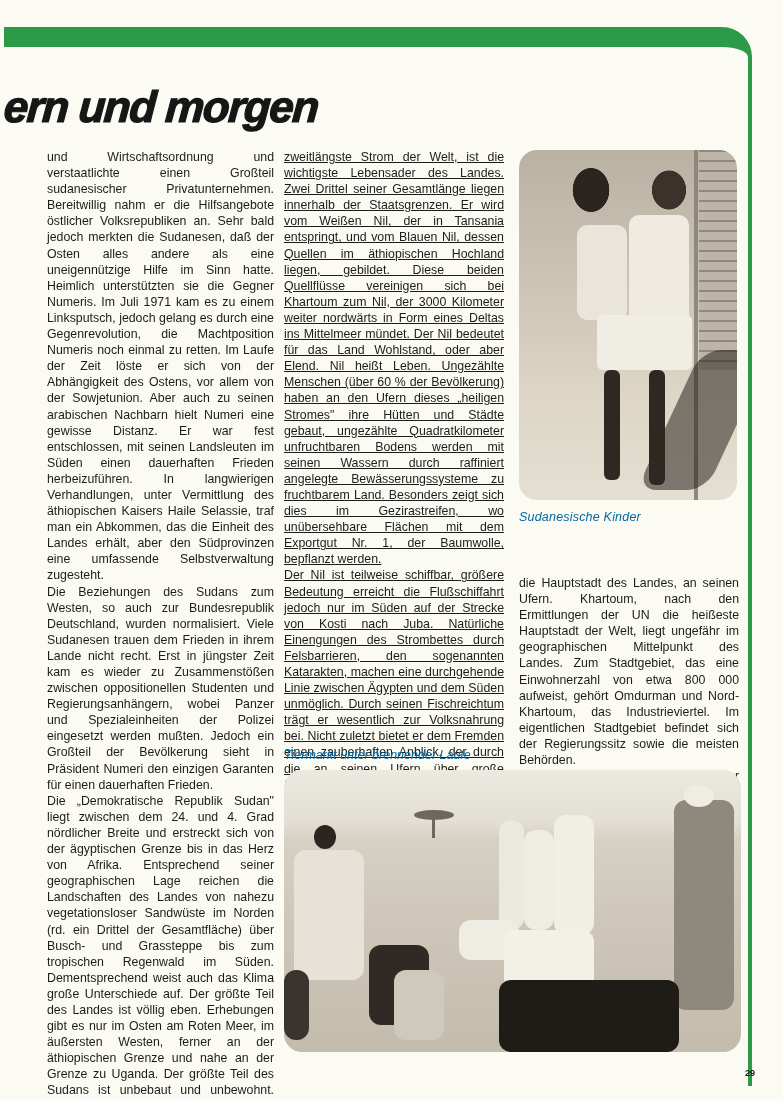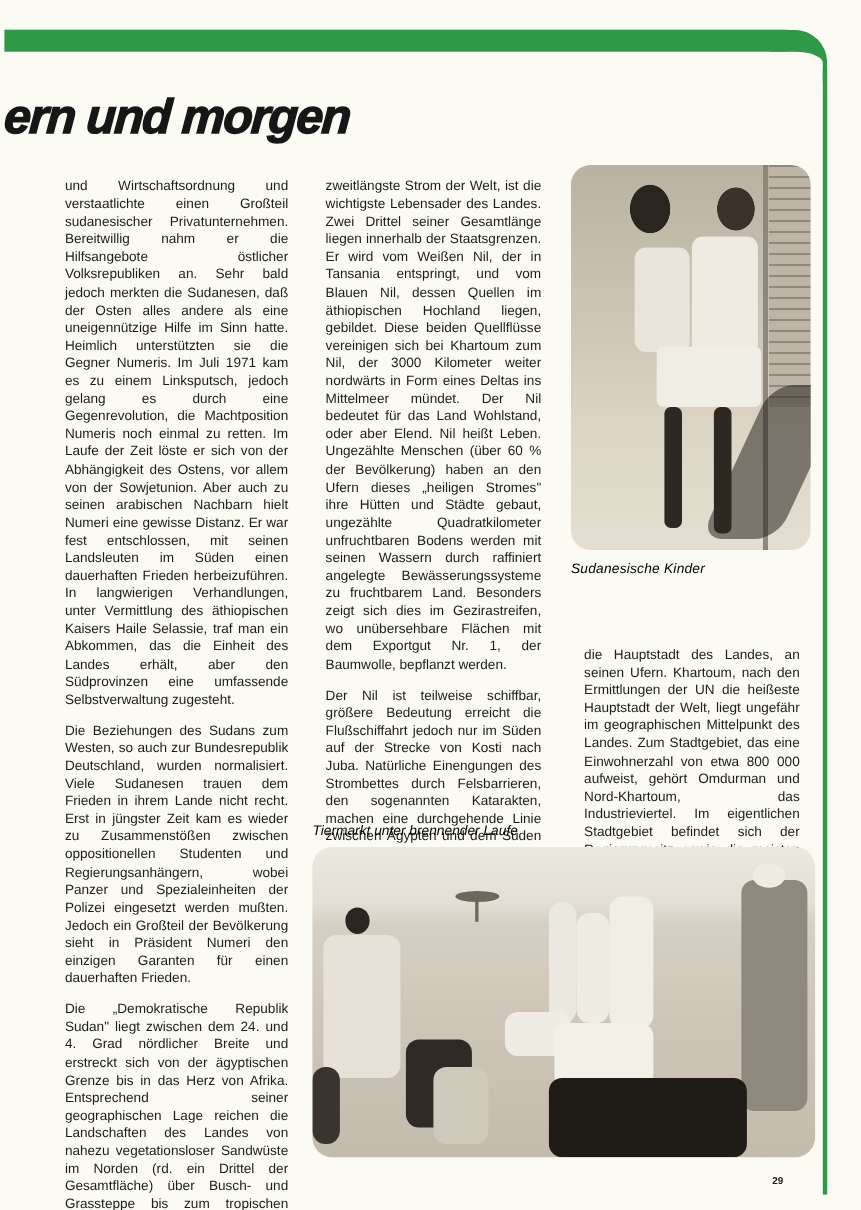--- a/index.html
+++ b/index.html
@@ -33,27 +33,27 @@
     color: #161616;
     transform: skewX(-4deg);
     -webkit-text-stroke: 1.2px #161616;
   }
   .col {
     position: absolute;
     font-size: 12.35px; line-height: 16.1px;
     text-align: justify;
     hyphens: manual;
   }
-  .col p { margin: 12px; text-indent: 0; }
+  .col p { margin: 0; text-indent: 0; }
   .col p + p { margin-top: 0; }
   .col1 { left: 47px; top: 149px; width: 227px; }
-  .col2 { left: 284px; top: 149px; width: 220px; }
+  .col2 { left: 284px; top: 149px; width: 220px; text-decoration: underline; }
   .col3 { left: 519px; top: 575px; width: 220px; }
   .caption {
-    position: absolute; font-style: italic; font-size: 12.5px; color: #000000;
+    position: absolute; font-style: italic; font-size: 12.5px; color: #0369a1;
   }
   .cap1 { left: 519px; top: 510px; letter-spacing: 0.2px; }
   .cap2 { left: 284px; top: 748px; }
   .photo {
     position: absolute; border-radius: 18px; overflow: hidden;
   }
   .photo-kids {
     left: 519px; top: 150px; width: 218px; height: 350px;
     background:
       radial-gradient(ellipse 30px 36px at 72px 40px, #2b2520 60%, transparent 62%),
@@ -77,21 +77,21 @@
   .kid-leg1 { position: absolute; left: 85px; top: 220px; width: 16px; height: 110px; background: #2e2823; border-radius: 6px; }
   .kid-leg2 { position: absolute; left: 130px; top: 220px; width: 16px; height: 115px; background: #2e2823; border-radius: 6px; }
   .kid-shadow { position: absolute; left: 150px; top: 200px; width: 70px; height: 140px; background: rgba(40,35,30,0.55); transform: skewX(-25deg); border-radius: 20px; }
   .photo-market {
     left: 284px; top: 770px; width: 457px; height: 282px;
     background:
       linear-gradient(180deg, #ece9e1 0%, #e3dfd5 18%, #d6d0c4 25%, #cfc8ba 50%, #c3bcad 100%);
   }
   .m-fig { position: absolute; border-radius: 12px; }
   .page-num {
-    position: absolute; left: 702px; top: 1068px; font-size: 9px; font-weight: bold; color: #1c1c1c;
+    position: absolute; left: 745px; top: 1068px; font-size: 9px; font-weight: bold; color: #1c1c1c;
   }
 </style>
 </head>
 <body>
 
 <div class="green-corner"></div>
 <div class="green-bar" style="width:712px; border-top-right-radius:0;"></div>
 <div class="green-rule" style="top:62px; height:1024px;"></div>
 
 <h1 class="headline" style="margin:0;">ern und morgen</h1>

